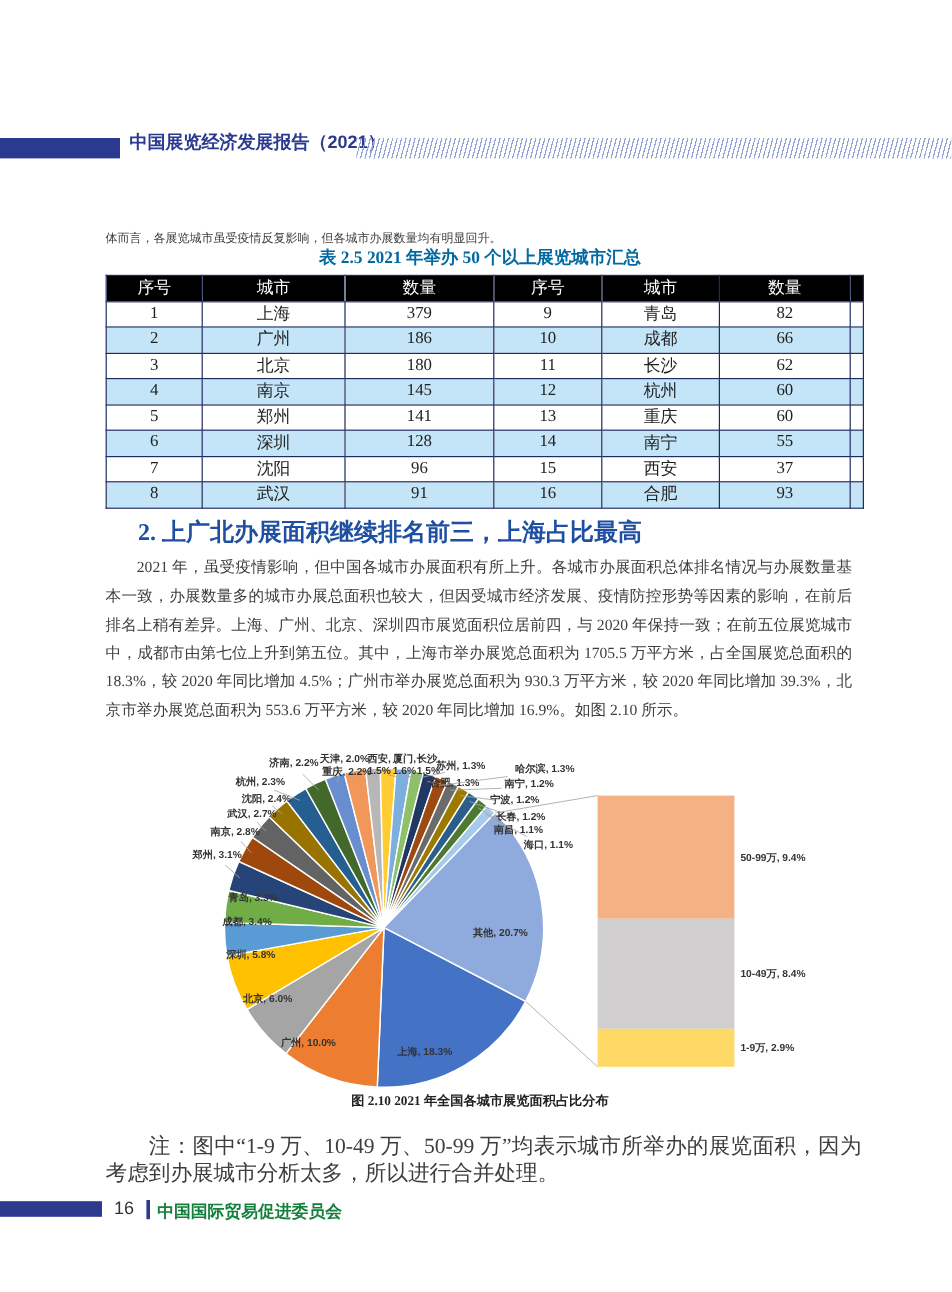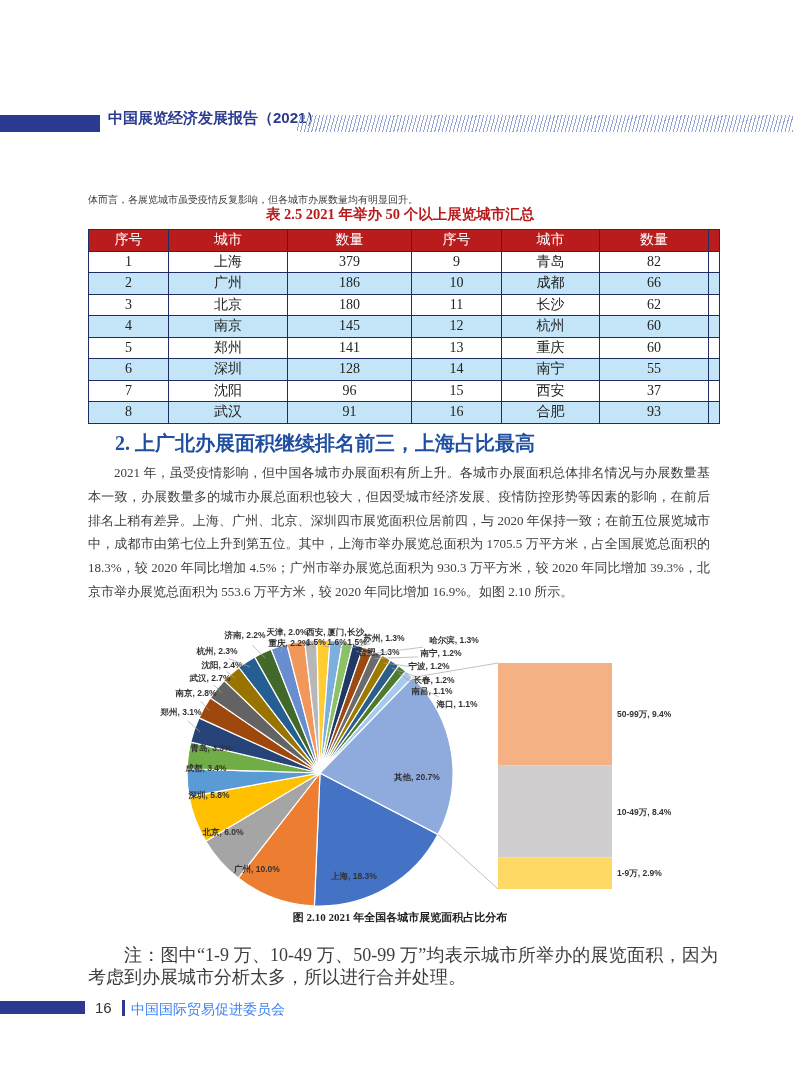--- a/index.html
+++ b/index.html
@@ -7,44 +7,44 @@
         font-family:"Liberation Serif",serif;color:#3d3d3d;}
   .abs{position:absolute;}
   
   .hdr-bar{left:0;top:115px;width:100px;height:17px;background:#2B3A8F;}
   .hdr-title{left:108px;top:109px;font-family:"Liberation Sans",sans-serif;
              font-weight:bold;font-size:15px;color:#2B3A8F;white-space:nowrap;}
   .hdr-hatch{left:297px;top:115px;width:496px;height:17px;
              background:repeating-linear-gradient(105deg,#93A3D3 0,#93A3D3 1px,transparent 1px,transparent 3.6px);}
   
   .intro{left:88px;top:188px;width:622px;font-size:10px;line-height:23.8px;text-align:justify;}
-  .tbl-title{left:88px;top:205px;width:624px;text-align:center;font-size:14.5px;font-weight:bold;color:#b91c1c;}
+  .tbl-title{left:88px;top:205px;width:624px;text-align:center;font-size:14.5px;font-weight:bold;color:#0369a1;}
   
   table.city{border-collapse:collapse;table-layout:fixed;width:624px;
              font-size:14px;color:#222;}
   table.city td,table.city th{border:1px solid #1F2B63;height:20.5px;text-align:center;
              padding:0;font-weight:normal;overflow:hidden;}
-  table.city thead th{background:#b91c1c;color:#fff;}
+  table.city thead th{background:#000000;color:#fff;}
   table.city tr.alt td{background:#C3E5F7;}
   .tbl-wrap{left:88px;top:229px;}
   
   .sec-head{left:115px;top:430px;font-size:20px;font-weight:bold;color:#1F4FA0;white-space:nowrap;}
   .body-par{left:88px;top:461px;width:622px;font-size:13px;line-height:23.8px;
             text-align:justify;text-indent:2em;}
   
   .chart{left:0;top:620px;}
   
   .fig-cap{left:88px;top:910px;width:624px;text-align:center;font-size:11px;font-weight:bold;color:#222;}
   .note{left:88px;top:944px;width:630px;font-size:18px;line-height:22px;text-align:justify;text-indent:2em;}
   
   .ftr-bar{left:0;top:1001px;width:85px;height:13px;background:#2B3A8F;}
   .ftr-num{left:95px;top:999px;font-family:"Liberation Sans",sans-serif;font-size:15px;color:#333;}
   .ftr-div{left:122px;top:1000px;width:3px;height:16px;background:#2B3A8F;}
   .ftr-org{left:131px;top:1001px;font-family:"Liberation Sans",sans-serif;
-           font-weight:normal;font-size:14px;color:#3b82f6;white-space:nowrap;}
+           font-weight:bold;font-size:14px;color:#15803d;white-space:nowrap;}
 </style>
 </head>
 <body>
 
 <div class="page">
 
   <div class="abs hdr-bar"></div>
   <div class="abs hdr-title">中国展览经济发展报告（2021）</div>
   <div class="abs hdr-hatch"></div>
 

